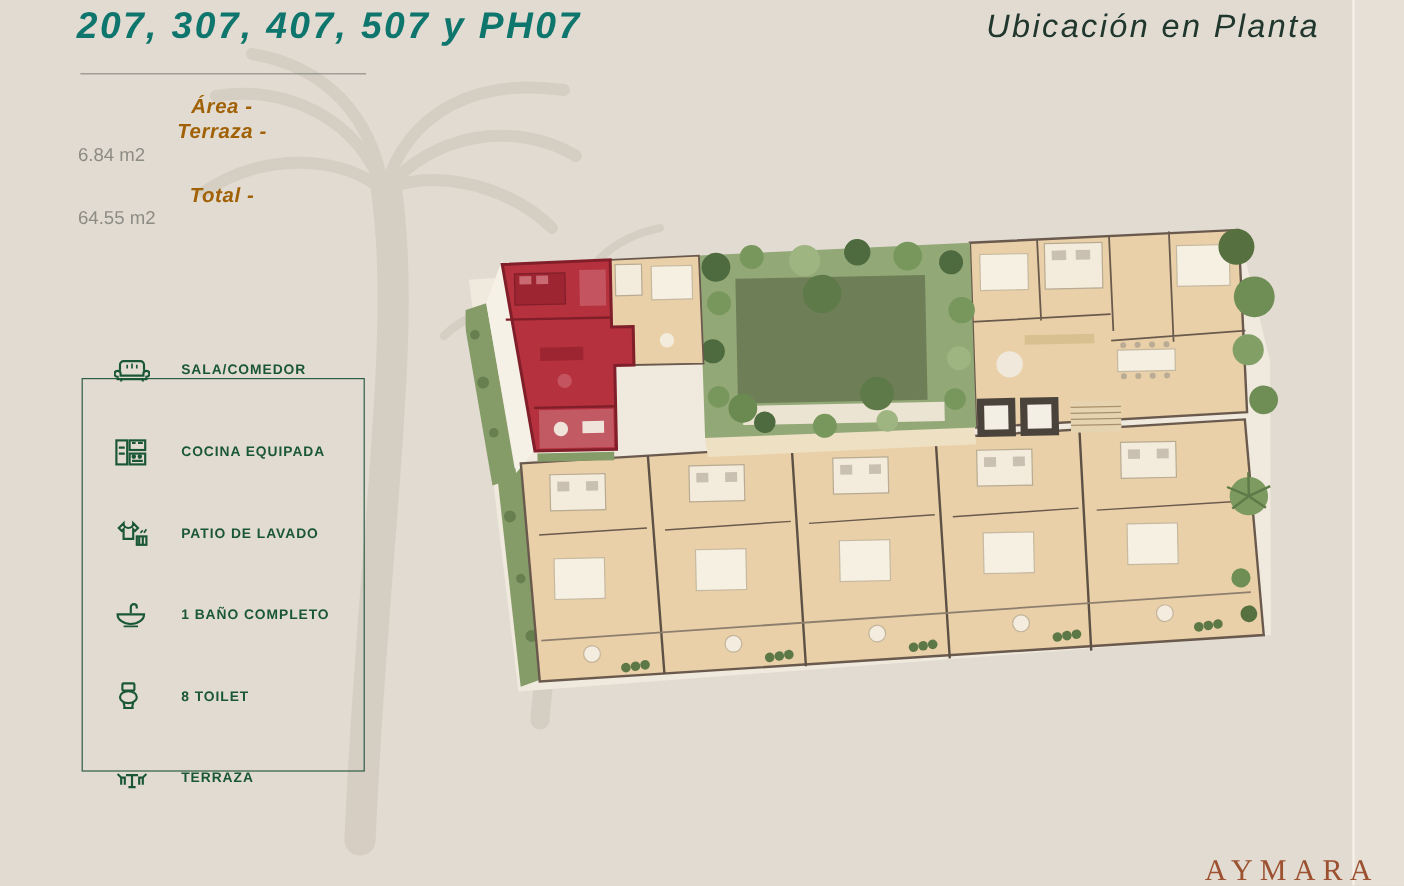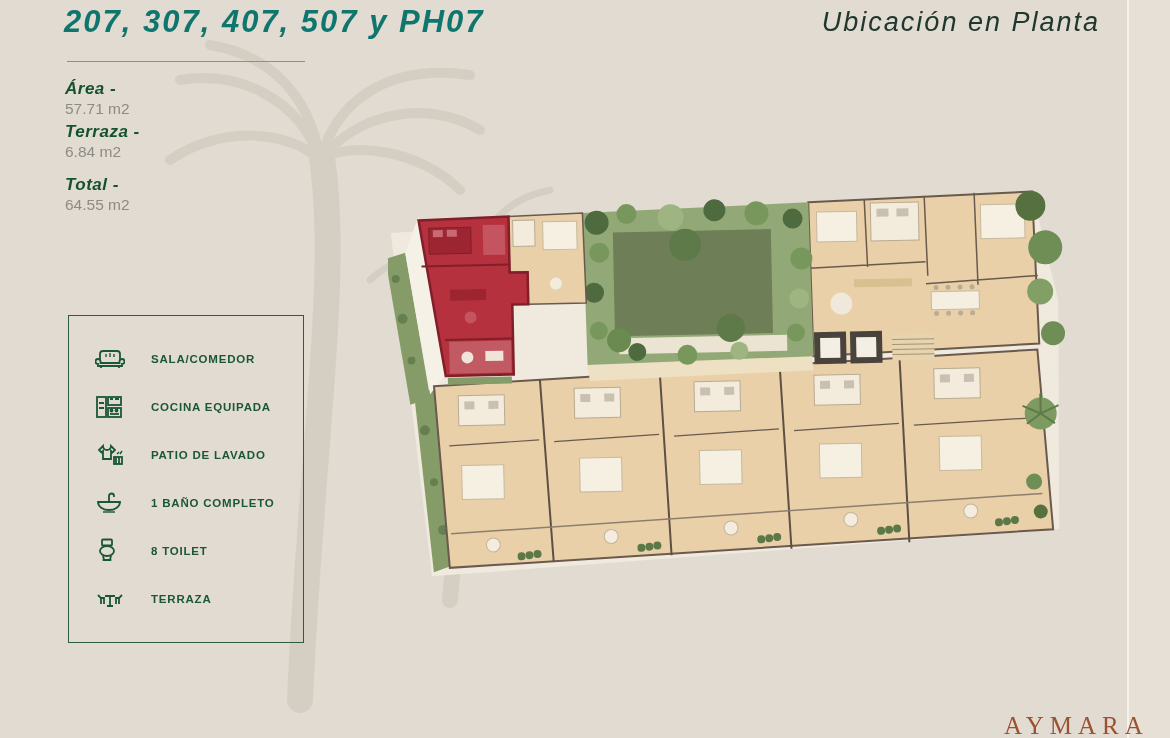--- a/index.html
+++ b/index.html
@@ -20,32 +20,32 @@
   .subtitle{
     position:absolute;right:70px;top:7px;
     font-size:27px;font-weight:normal;font-style:italic;
     letter-spacing:2px;color:#20372e;
   }
   .rule{position:absolute;left:67px;top:61px;width:238px;height:1px;background:#8f8f88;}
 
   .stats{position:absolute;left:65px;top:78px;width:240px;}
   .stat-label{
     font-size:17px;font-weight:bold;font-style:italic;
-    color:#14532d;letter-spacing:.5px;line-height:21px;
+    color:#a16207;letter-spacing:.5px;line-height:21px;text-align:center;
   }
   .stat-value{font-size:15.5px;color:#8c8c85;line-height:20px;margin-bottom:2px;}
   .stat-gap{height:10px;}
 
   .legend{
     position:absolute;left:68px;top:315px;width:236px;height:328px;
     border:1.5px solid #2d5c45;box-sizing:border-box;
     display:flex;flex-direction:column;justify-content:center;
     padding:6px 0 6px 26px;
   }
-  .legend-row{display:flex;align-items:center;height:24px;margin:12px 0;}
+  .legend-row{display:flex;align-items:center;height:24px;margin:22px 0;}
   .legend-icon{width:34px;height:24px;flex:0 0 34px;color:#1a5737;display:flex;align-items:center;}
   .legend-icon svg{display:block;}
   .legend-label{
     margin-left:22px;font-size:11.5px;font-weight:bold;
     letter-spacing:.8px;color:#1a5737;white-space:nowrap;
   }
 
   .brand{
     position:absolute;left:1004px;top:712px;width:120px;
     font-family:"Liberation Serif",serif;
@@ -233,21 +233,20 @@
     </g>
   </g>
 </svg>
 
 <div class="title">207, 307, 407, 507 y PH07</div>
 <div class="subtitle">Ubicación en Planta</div>
 <div class="rule"></div>
 
 <div class="stats">
   <div class="stat-label">Área -</div>
-  <div class="stat-value">57.71 m2</div>
   <div class="stat-label">Terraza -</div>
   <div class="stat-value">6.84 m2</div>
   <div class="stat-gap"></div>
   <div class="stat-label">Total -</div>
   <div class="stat-value">64.55 m2</div>
 </div>
 
 <div class="legend">
   <div class="legend-row">
     <span class="legend-icon">

